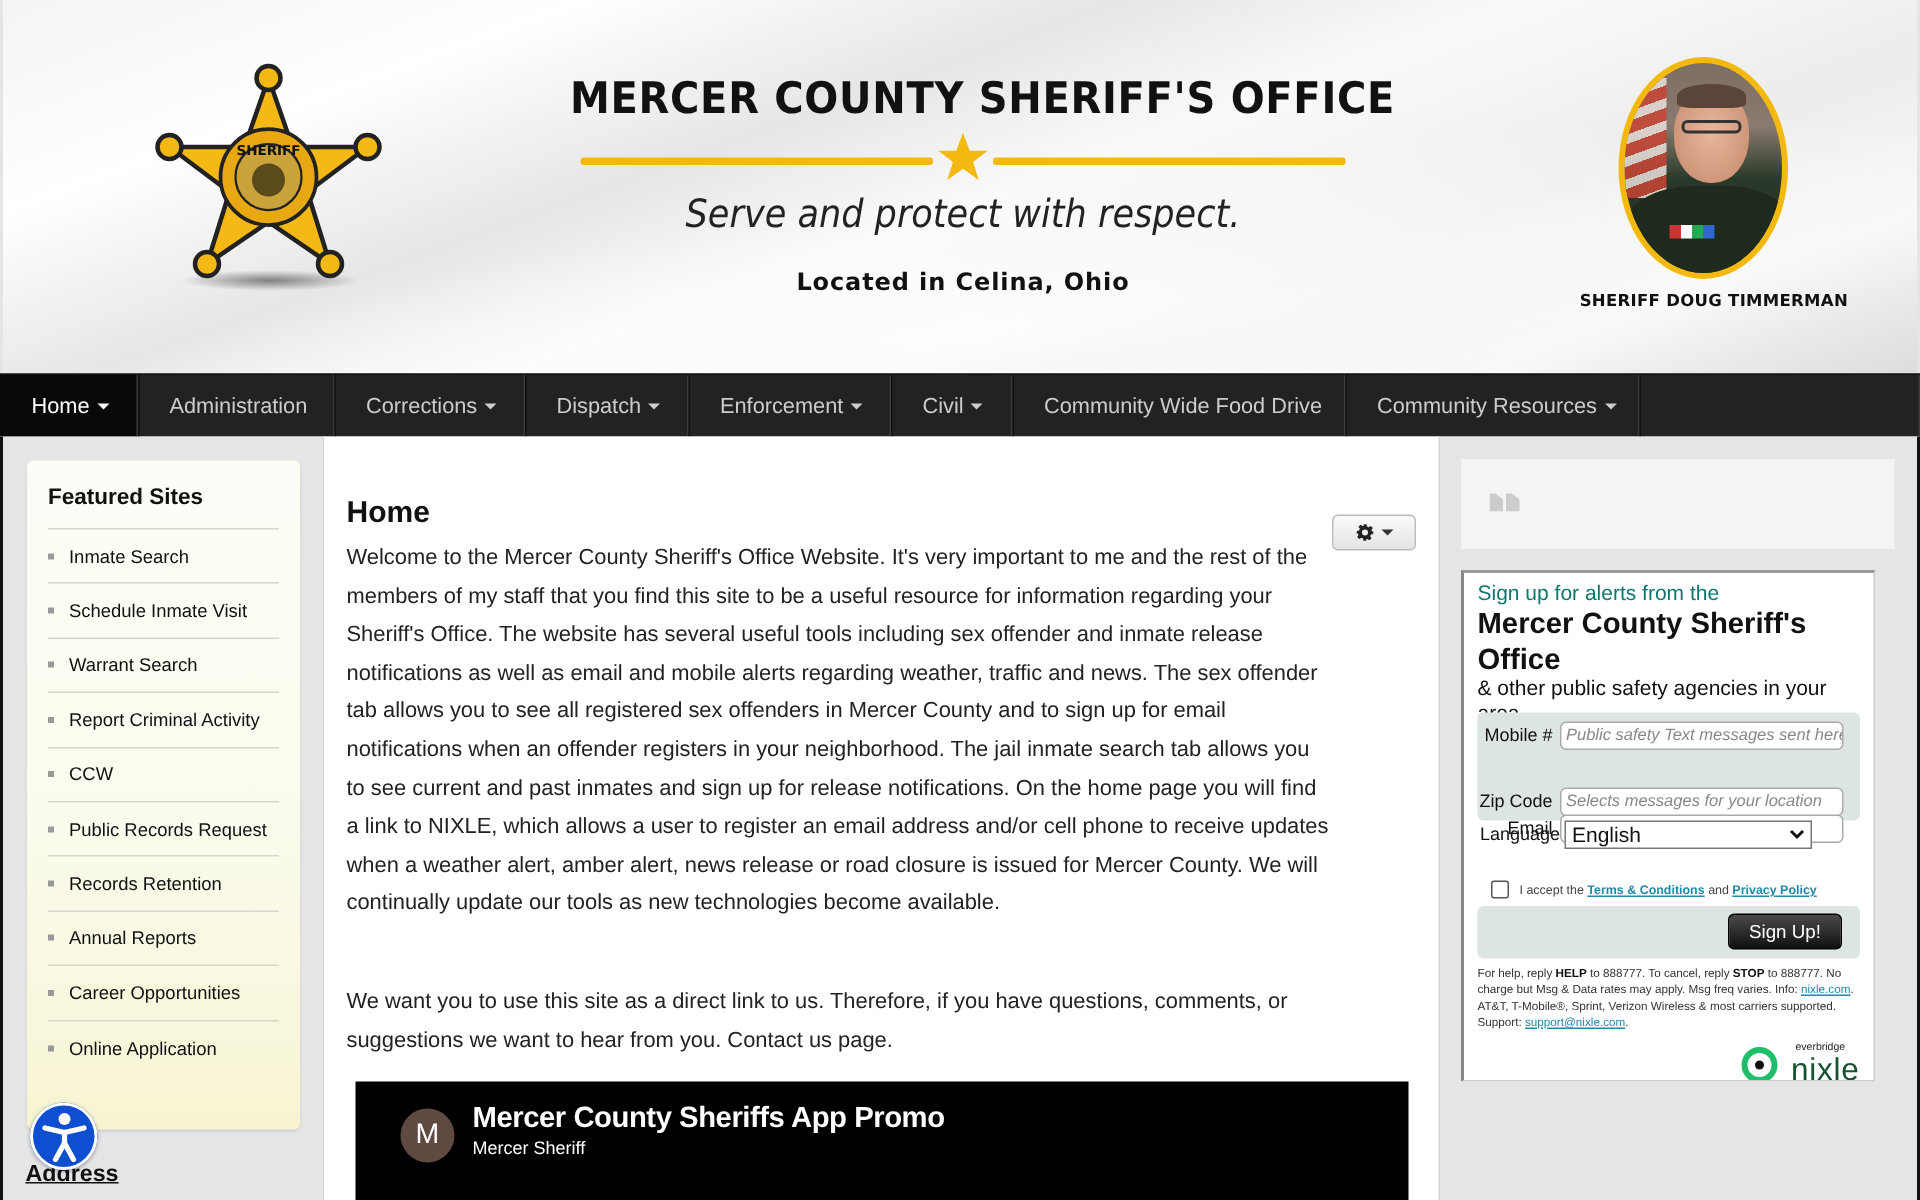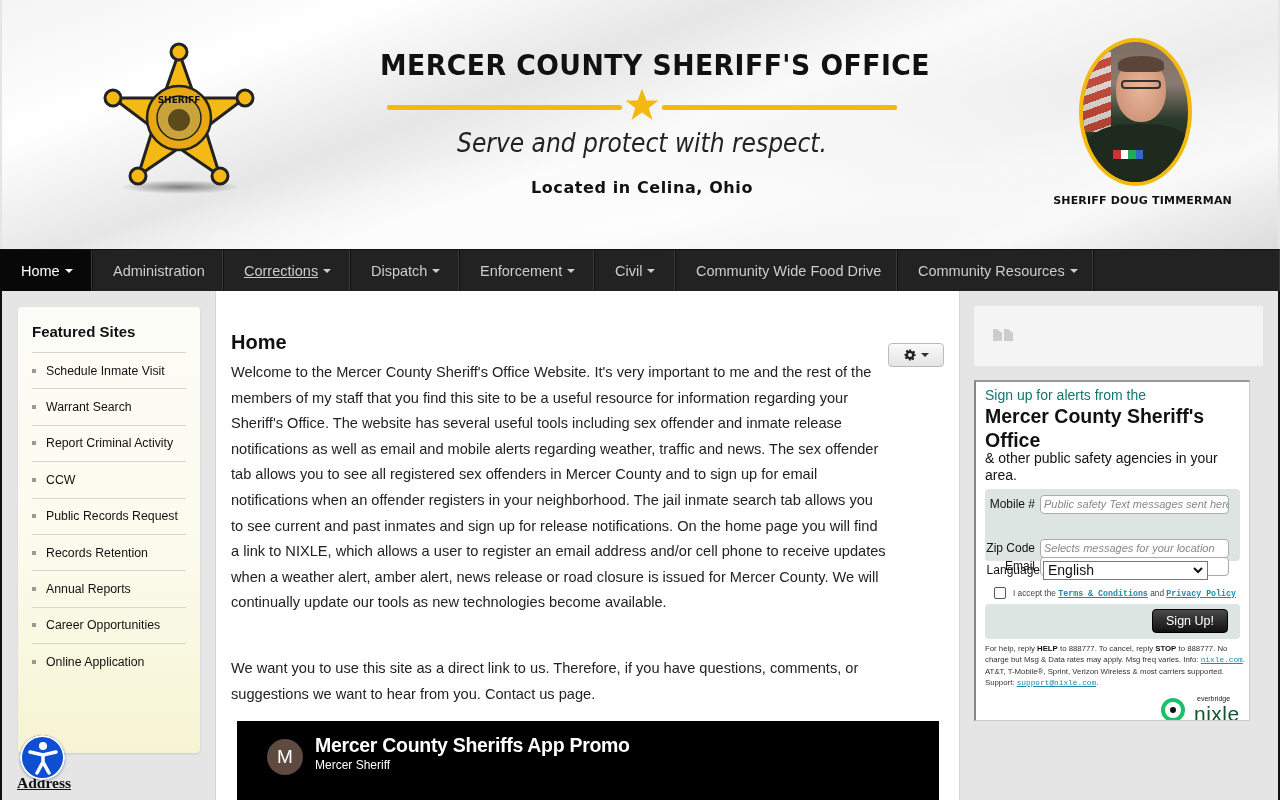--- a/index.html
+++ b/index.html
@@ -53,21 +53,21 @@
   .right-edge { position: absolute; left: 1278px; top: 291px; width: 2px; height: 509px; background: #111; }
 
   
   .featured { position: absolute; left: 18px; top: 16px; width: 182px; height: 446px; border-radius: 4px;
     background: linear-gradient(180deg, #fdfdf8 0%, #fbfbed 55%, #f7f4d2 100%); box-shadow: 0 1px 2px rgba(0,0,0,0.12); padding: 16px 14px 0 14px; }
   .featured h3 { font-size: 15px; font-weight: bold; color: #111; margin-bottom: 12px; }
   .featured ul { list-style: none; border-top: 1px solid #d8d6cc; }
   .featured li { height: 36.4px; display: flex; align-items: center; border-bottom: 1px solid #d8d6cc; font-size: 12.3px; color: #111; cursor: pointer; }
   .featured li:last-child { border-bottom: none; }
   .bullet { display: inline-block; width: 4px; height: 4px; background: #999; margin-right: 10px; }
-  .address-link { position: absolute; left: 17px; top: 483px; font-size: 15.5px; font-weight: bold; color: #111; text-decoration: underline; font-family: Liberation Serif, serif; }
+  .address-link { position: absolute; left: 17px; top: 483px; font-size: 15.5px; font-weight: bold; color: #111; text-decoration: underline; }
   .a11y-btn { position: absolute; left: 20px; top: 735px; width: 45px; height: 45px; border-radius: 50%; background: #0e4ed1; z-index: 5; display: flex; align-items: center; justify-content: center; box-shadow: 0 0 0 2px #fff inset, 0 1px 3px rgba(0,0,0,.3); cursor: pointer; }
 
   
   .page-title { position: absolute; left: 15px; top: 40px; font-size: 20px; font-weight: bold; color: #111; }
   .gear-btn { position: absolute; left: 672px; top: 52px; width: 56px; height: 24px; border: 1px solid #bbb; border-radius: 4px;
     background: linear-gradient(#fafafa, #e4e4e4); display: flex; align-items: center; justify-content: center; gap: 3px; cursor: pointer; }
   .gear-btn .caret { margin-left: 2px; color: #333; }
   .body-text { position: absolute; left: 15px; top: 69px; width: 715px; font-size: 14.6px; line-height: 25.6px; color: #222; }
   .body-text p + p { margin-top: 40px; }
   .video { position: absolute; left: 21px; top: 430px; width: 702px; height: 80px; background: #000; }
@@ -75,28 +75,28 @@
   .video-title { position: absolute; left: 78px; top: 13px; color: #fff; font-weight: bold; font-size: 19.5px; letter-spacing: -0.3px; }
   .video-channel { position: absolute; left: 78px; top: 37px; color: #fff; font-size: 12px; }
 
   
   .quote-box { position: absolute; left: 14px; top: 15px; width: 289px; height: 60px; background: #f4f4f4; }
   .quote-icon { position: absolute; left: 19px; top: 21px; }
   .nixle { position: absolute; left: 14px; top: 89px; width: 276px; height: 341px; background: #fff; border: 1px solid #ccc; border-left: 2px solid #888; border-top: 2px solid #999; overflow: hidden; }
   .nx-pre { position: absolute; left: 9px; top: 5px; font-size: 14px; color: #0f766e; }
   .nx-org { position: absolute; left: 9px; top: 22px; width: 260px; font-size: 19.5px; font-weight: bold; line-height: 24px; color: #111; }
   .nx-post { position: absolute; left: 9px; top: 68px; width: 258px; font-size: 14px; line-height: 17px; color: #111; }
-  .nx-form { position: absolute; left: 9px; top: 107px; width: 255px; height: 72px; background: #dde5e3; border-radius: 4px; }
+  .nx-form { position: absolute; left: 9px; top: 93px; width: 255px; height: 72px; background: #dde5e3; border-radius: 4px; }
   .nx-row { position: absolute; left: 0; width: 255px; height: 20px; display: flex; align-items: center; }
   .nx-label { width: 55px; text-align: right; font-size: 12px; color: #111; padding-right: 5px; }
   .nx-input { width: 189px; height: 19px; border: 1px solid #aaa; border-radius: 4px; background: #fff; font-size: 11px; font-style: italic; color: #888; padding: 0 3px; white-space: nowrap; overflow: hidden; line-height: 17px; }
   .nx-select { width: 165px; height: 19px; border: 1px solid #777; background: #fff; font-size: 14px; color: #111; padding: 0 4px; display: flex; align-items: center; justify-content: space-between; line-height: 17px; cursor: pointer; }
   .nx-accept { position: absolute; left: 18px; top: 205px; font-size: 8.3px; color: #444; display: flex; align-items: center; white-space: nowrap; }
   .nx-check { width: 12px; height: 12px; border: 1px solid #555; border-radius: 2px; margin-right: 7px; background: #fff; cursor: pointer; }
-  .nx-link { color: #2288aa; font-weight: bold; text-decoration: underline; font-family: Liberation Mono, monospace; }
+  .nx-link { color: #2288aa; font-weight: bold; text-decoration: underline; }
   .nx-submit-bar { position: absolute; left: 9px; top: 222px; width: 255px; height: 35px; background: #dde5e3; border-radius: 4px; }
   .nx-submit { position: absolute; right: 12px; top: 5px; width: 76px; height: 24px; border-radius: 4px; background: linear-gradient(#4a4a4a, #111); color: #fff; font-size: 12.5px; display: flex; align-items: center; justify-content: center; border: 1px solid #000; cursor: pointer; }
   .nx-fine { position: absolute; left: 9px; top: 261px; width: 262px; font-size: 7.8px; line-height: 11px; color: #333; }
   .nx-fine b { color: #111; }
   .nx-logo { position: absolute; right: 8px; top: 313px; width: 80px; height: 28px; }
   .nx-logo-ring { position: absolute; left: 0; top: 3px; width: 24px; height: 24px; border-radius: 50%; border: 4px solid #1fbe6a; }
   .nx-logo-dot { position: absolute; left: 9px; top: 12px; width: 6px; height: 6px; border-radius: 50%; background: #111; }
   .nx-logo-ever { position: absolute; left: 36px; top: 0; font-size: 7px; color: #222; }
   .nx-logo-name { position: absolute; left: 33px; top: 7px; font-size: 21px; color: #14532d; letter-spacing: 0.5px; }
 </style>
@@ -140,21 +140,21 @@
 </div>
 
 <div class="nav">
   <div class="nav-item active" style="width:93px;padding-left:21px;">
     <span>Home</span>
       <span class="caret"></span>
   </div>
   <div class="nav-item" style="width:131px;">
     <span>Administration</span>
   </div>
-  <div class="nav-item" style="width:127px;text-decoration:underline;">
+  <div class="nav-item" style="width:127px;">
     <span>Corrections</span>
       <span class="caret"></span>
   </div>
   <div class="nav-item" style="width:109px;">
     <span>Dispatch</span>
       <span class="caret"></span>
   </div>
   <div class="nav-item" style="width:135px;">
     <span>Enforcement</span>
       <span class="caret"></span>
@@ -170,20 +170,24 @@
     <span>Community Resources</span>
       <span class="caret"></span>
   </div>
   <div class="nav-item nav-filler"></div>
 </div>
 
 <div class="left-col">
   <div class="featured">
     <h3>Featured Sites</h3>
     <ul>
+      <li>
+          <span class="bullet"></span>
+          <span>Inmate Search</span>
+        </li>
       <li>
           <span class="bullet"></span>
           <span>Schedule Inmate Visit</span>
         </li>
       <li>
           <span class="bullet"></span>
           <span>Warrant Search</span>
         </li>
       <li>
           <span class="bullet"></span>

